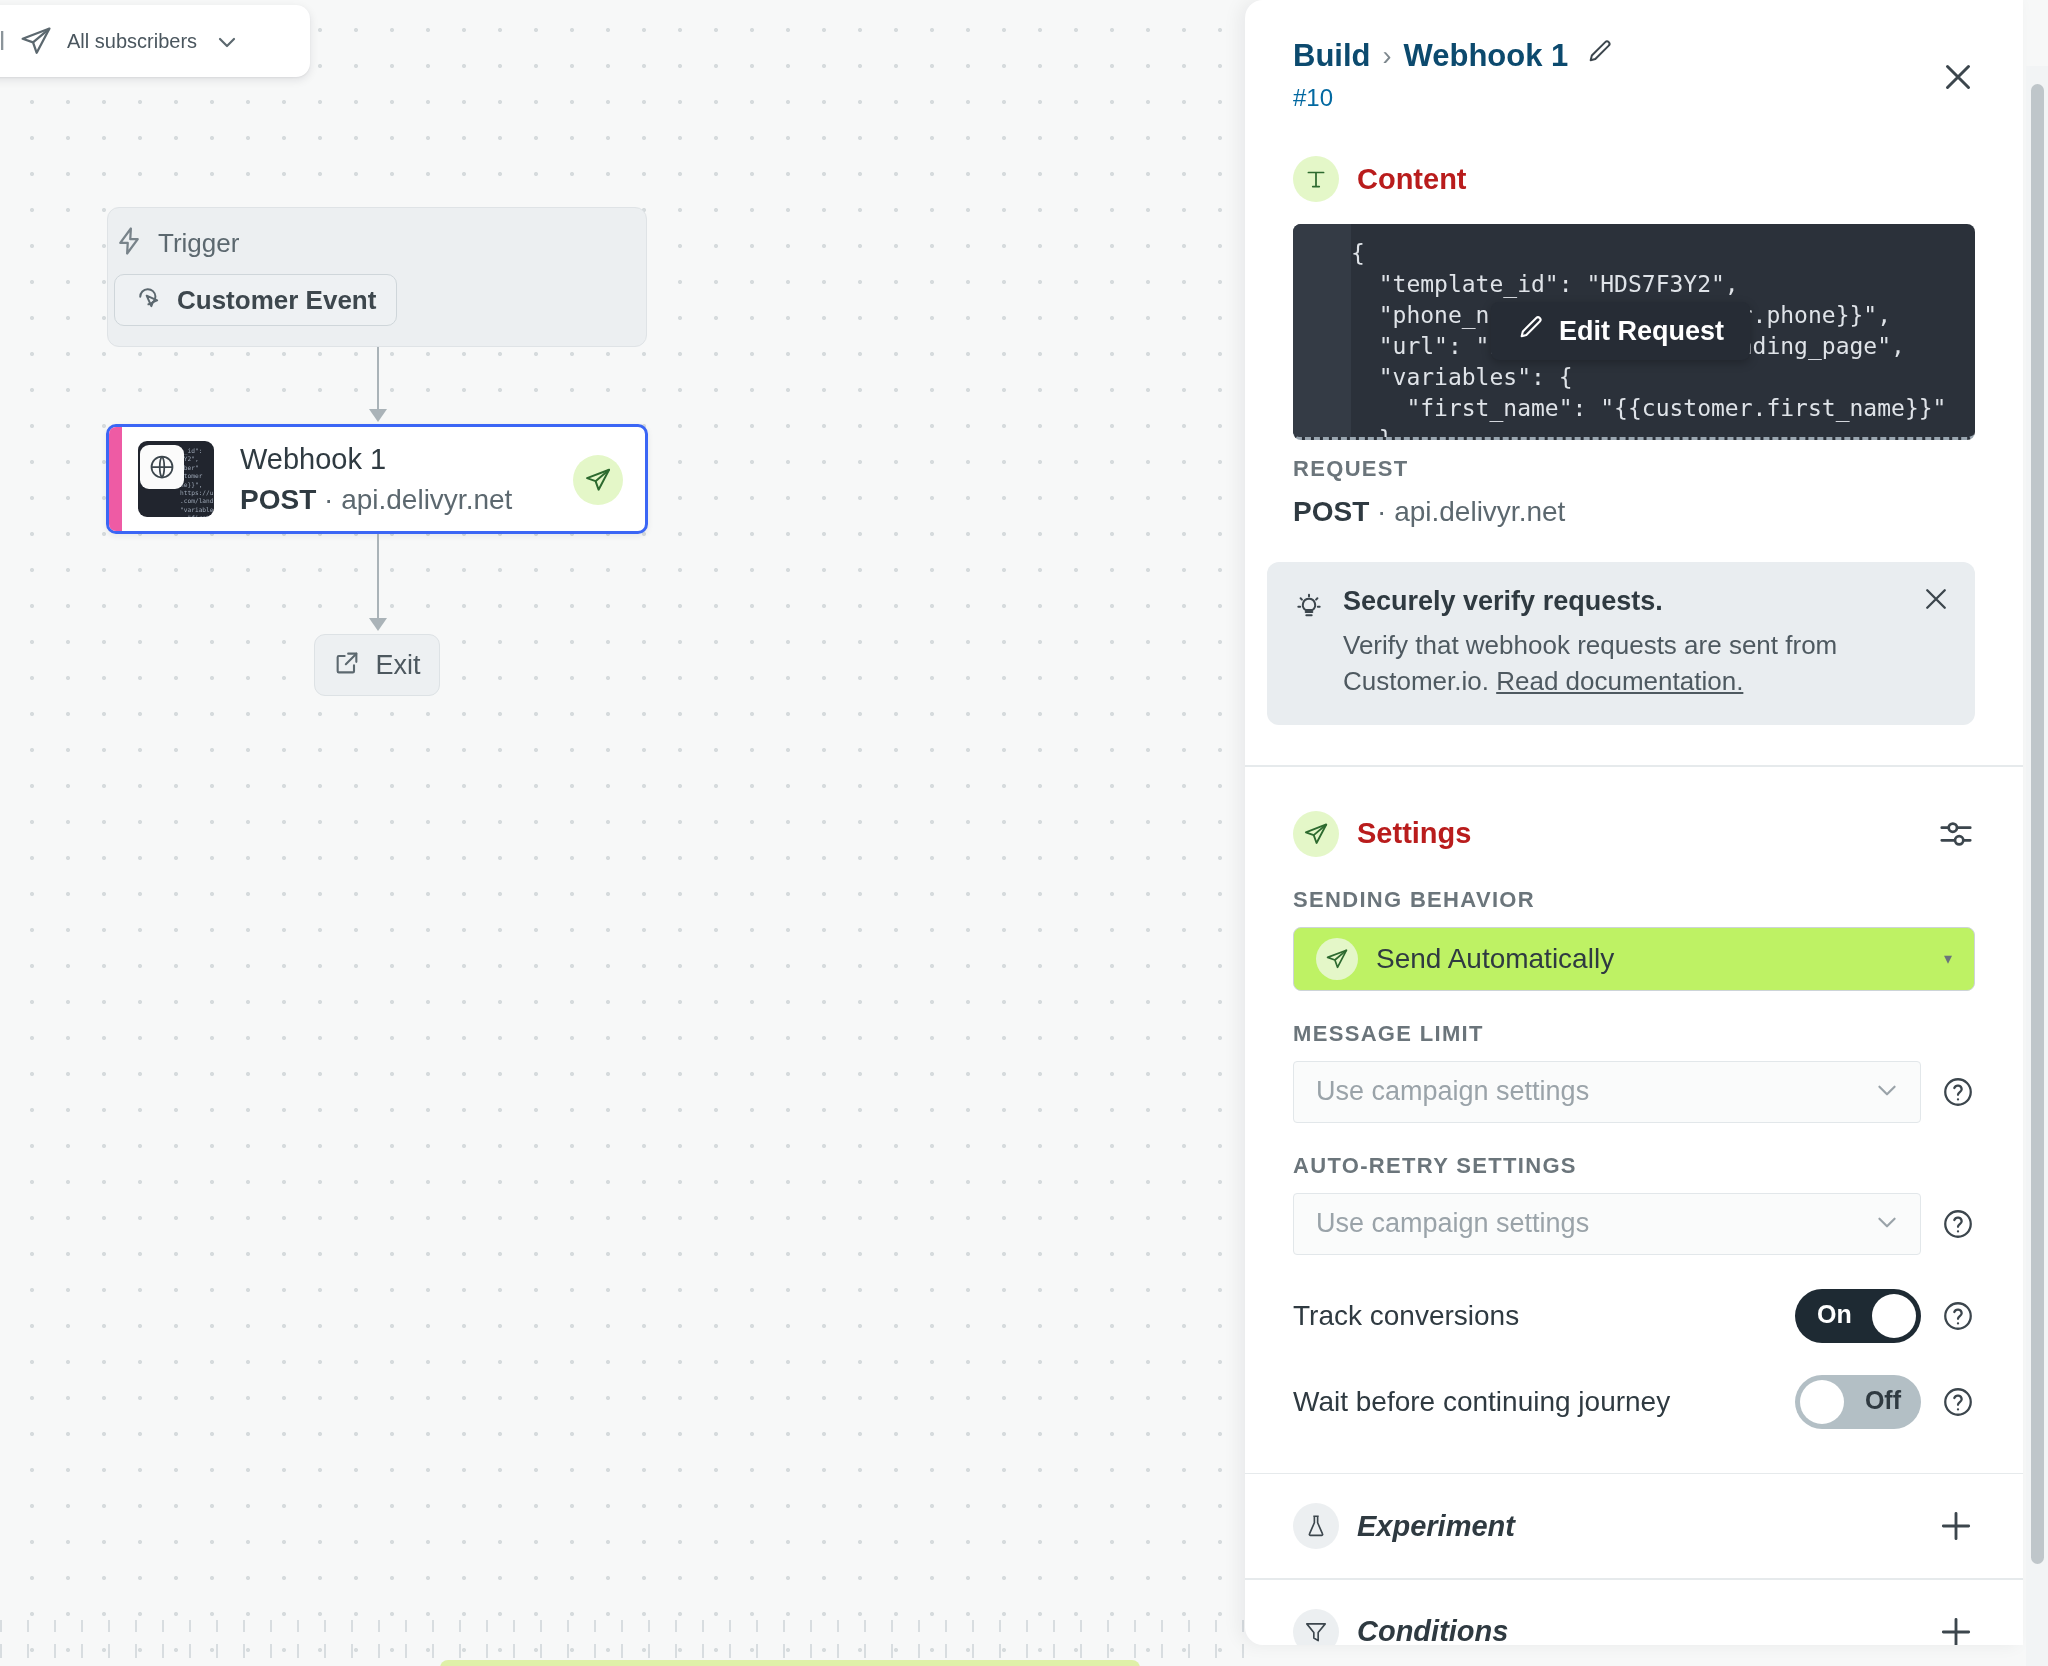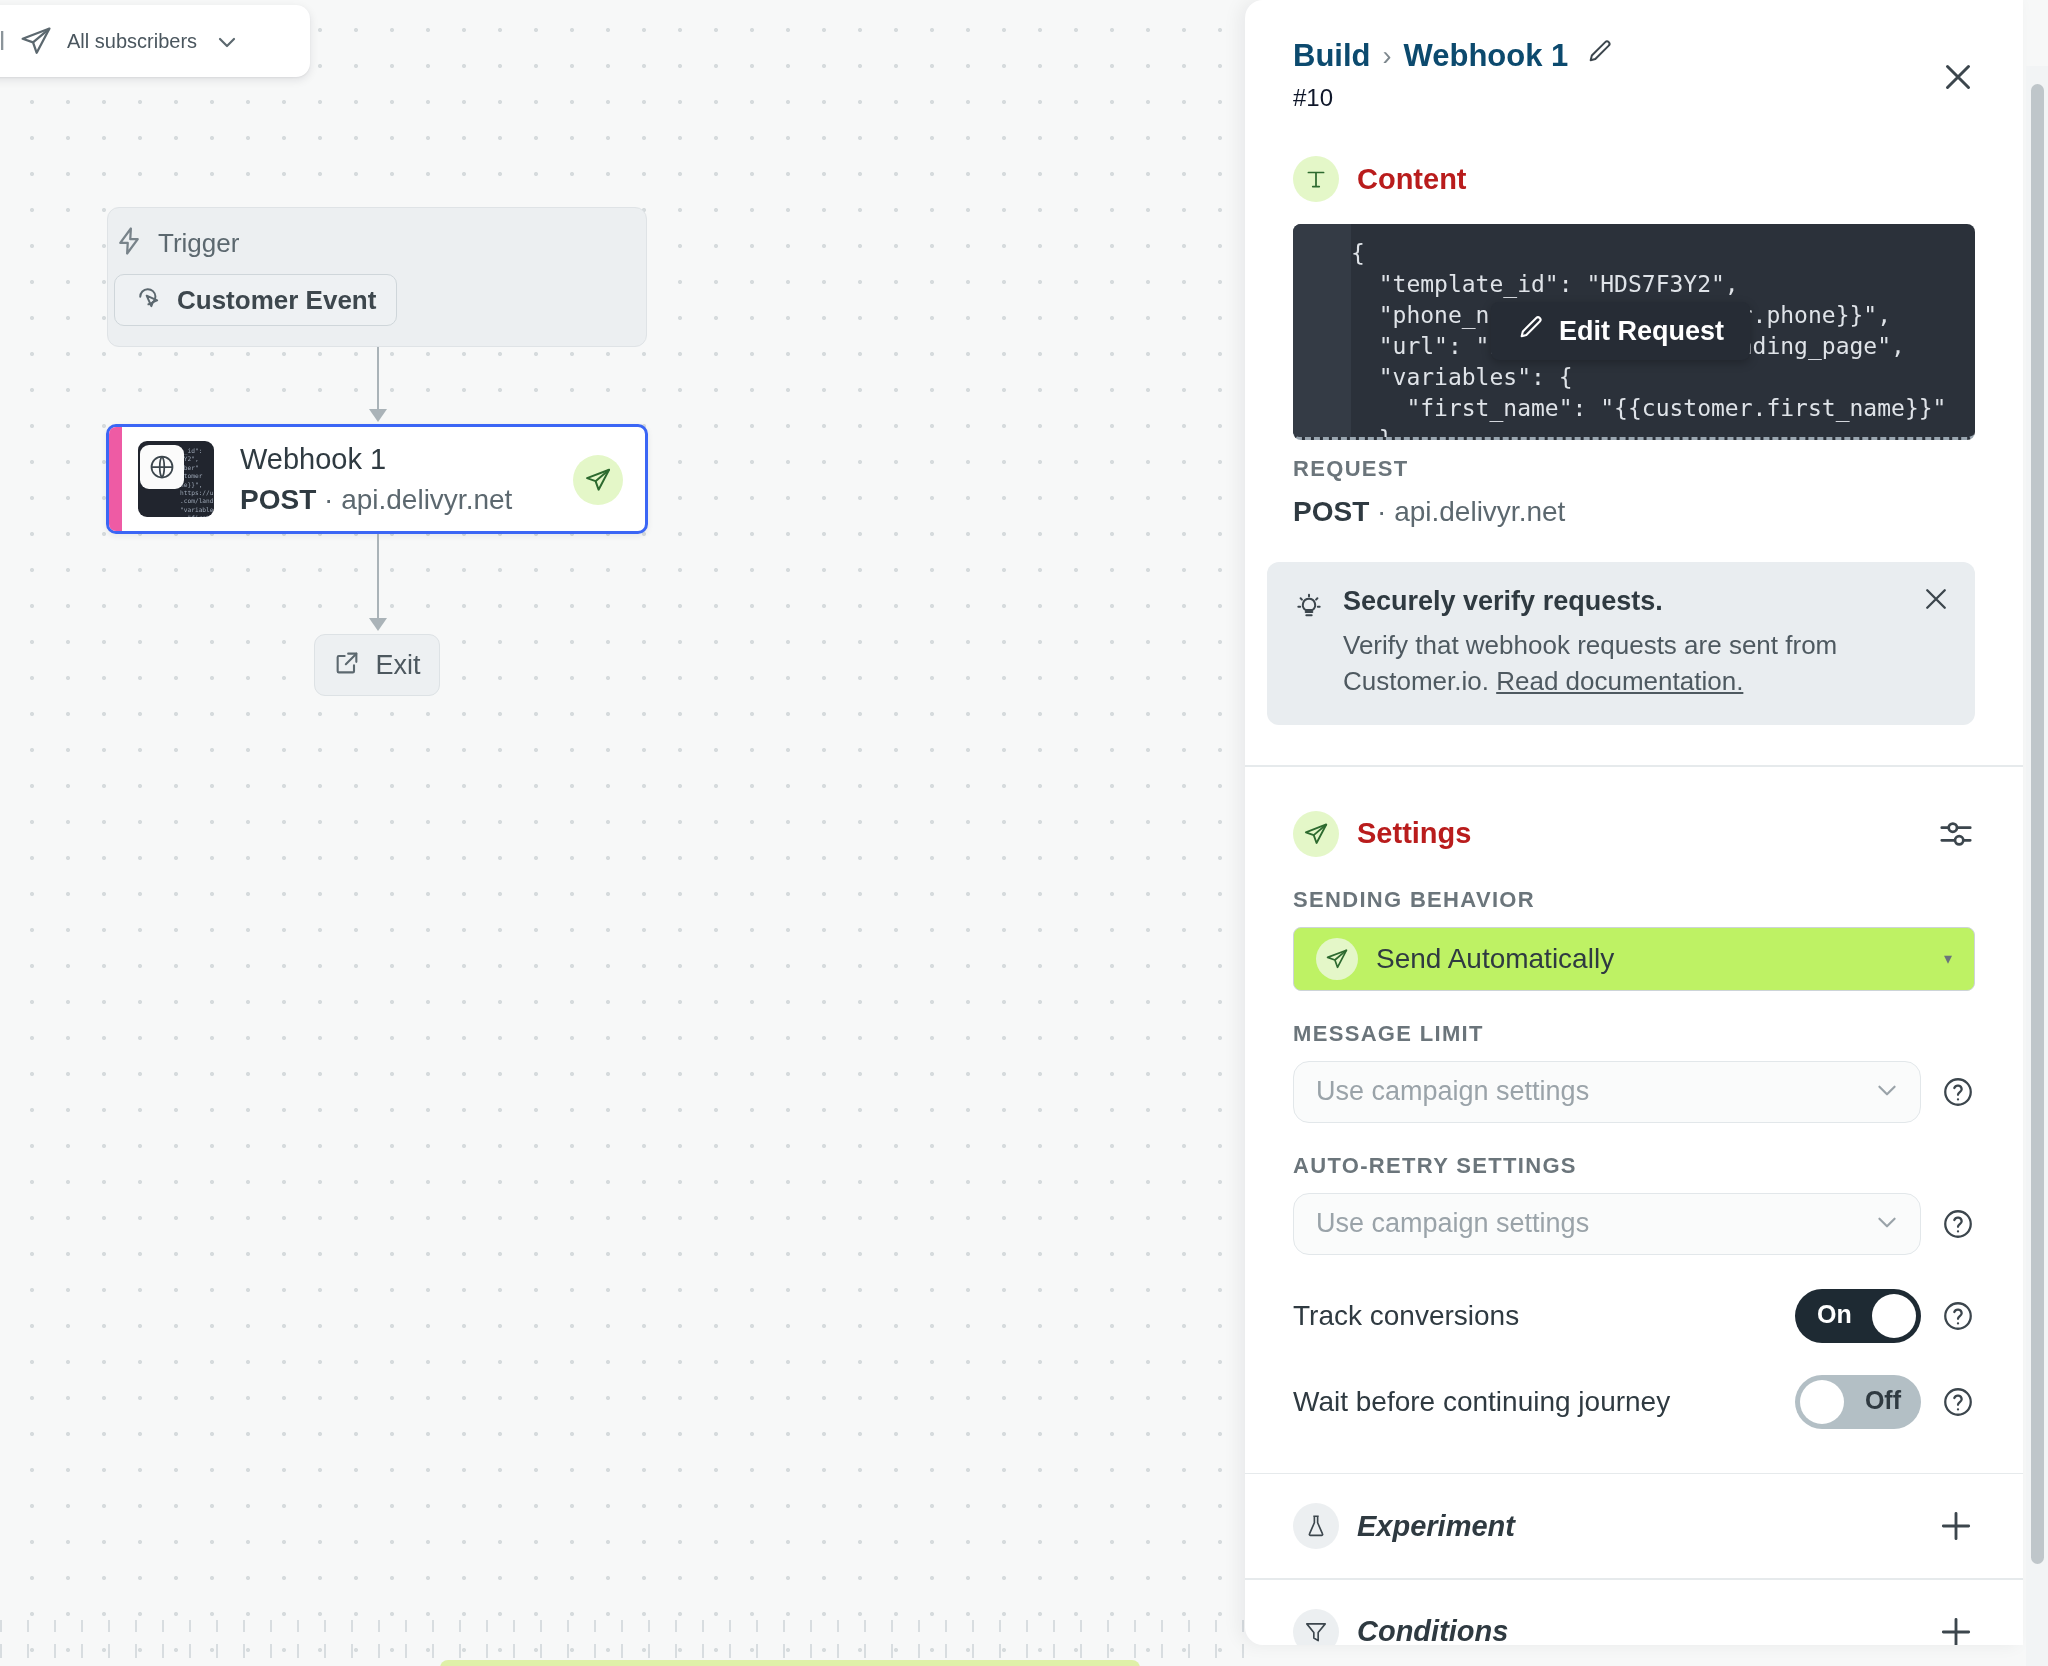--- a/index.html
+++ b/index.html
@@ -134,21 +134,21 @@
     box-shadow: -6px 0 18px rgba(16,24,40,.06);
     overflow:hidden;
   }
   .panel-inner { padding: 38px 0 0 0; }
 
   .pnl-head { padding: 0 48px; position:relative; }
   .bc { display:flex; align-items:center; gap:12px; font-size:31px; }
   .bc .crumb { color:#0c4a6e; font-weight:bold; }
   .bc .sep { color:#7e888e; font-weight:normal; font-size:27px; }
   .bc .pen { margin-left:6px; }
-  .bc-id { margin-top:10px; color:#0f172a; font-size:24px; }
+  .bc-id { margin-top:10px; color:#0369a1; font-size:24px; }
   .close-x {
     position:absolute; right:44px; top:18px; width:42px; height:42px;
     display:flex; align-items:center; justify-content:center; cursor:pointer;
   }
 
   .sect-head { display:flex; align-items:center; gap:18px; padding: 0 48px; margin-top:44px; }
   .sect-ic {
     width:46px; height:46px; border-radius:50%; background:#e4f7c8;
     display:flex; align-items:center; justify-content:center; flex:none;
   }
@@ -202,21 +202,21 @@
     margin: 14px 48px 0 48px; height: 64px; border:1.6px solid #cdd4d8;
     border-radius:8px; display:flex; align-items:center; gap:18px; padding:0 22px;
     background:#bef264; position:relative;
   }
   .select .pill-ic { width:42px; height:42px; border-radius:50%; background:#e4f7c8; display:flex; align-items:center; justify-content:center; flex:none; }
   .select .val { font-size:28px; color:#2f3a41; }
   .select .caret { position:absolute; right:22px; color:#6b757b; font-size:16px; }
 
   .ghost-row { display:flex; align-items:center; gap:20px; margin: 14px 48px 0 48px; }
   .ghost {
-    flex:1; height:62px; border:1.6px solid #e2e7ea; border-radius:16px;
+    flex:1; height:62px; border:1.6px solid #e2e7ea; border-radius:4px;
     background:#fafbfb; display:flex; align-items:center; padding:0 22px; position:relative;
   }
   .ghost .ph { font-size:27px; color:#9aa3a9; }
   .ghost .chev2 { position:absolute; right:20px; }
   .qmark { width:34px; height:34px; flex:none; }
 
   .toggle-row { display:flex; align-items:center; margin: 34px 48px 0 48px; gap:20px; }
   .toggle-row .tl { flex:1; font-size:28px; color:#2f3a41; }
   .switch { width:126px; height:54px; border-radius:27px; position:relative; flex:none; }
   .switch.on { background:#1e2a33; }

